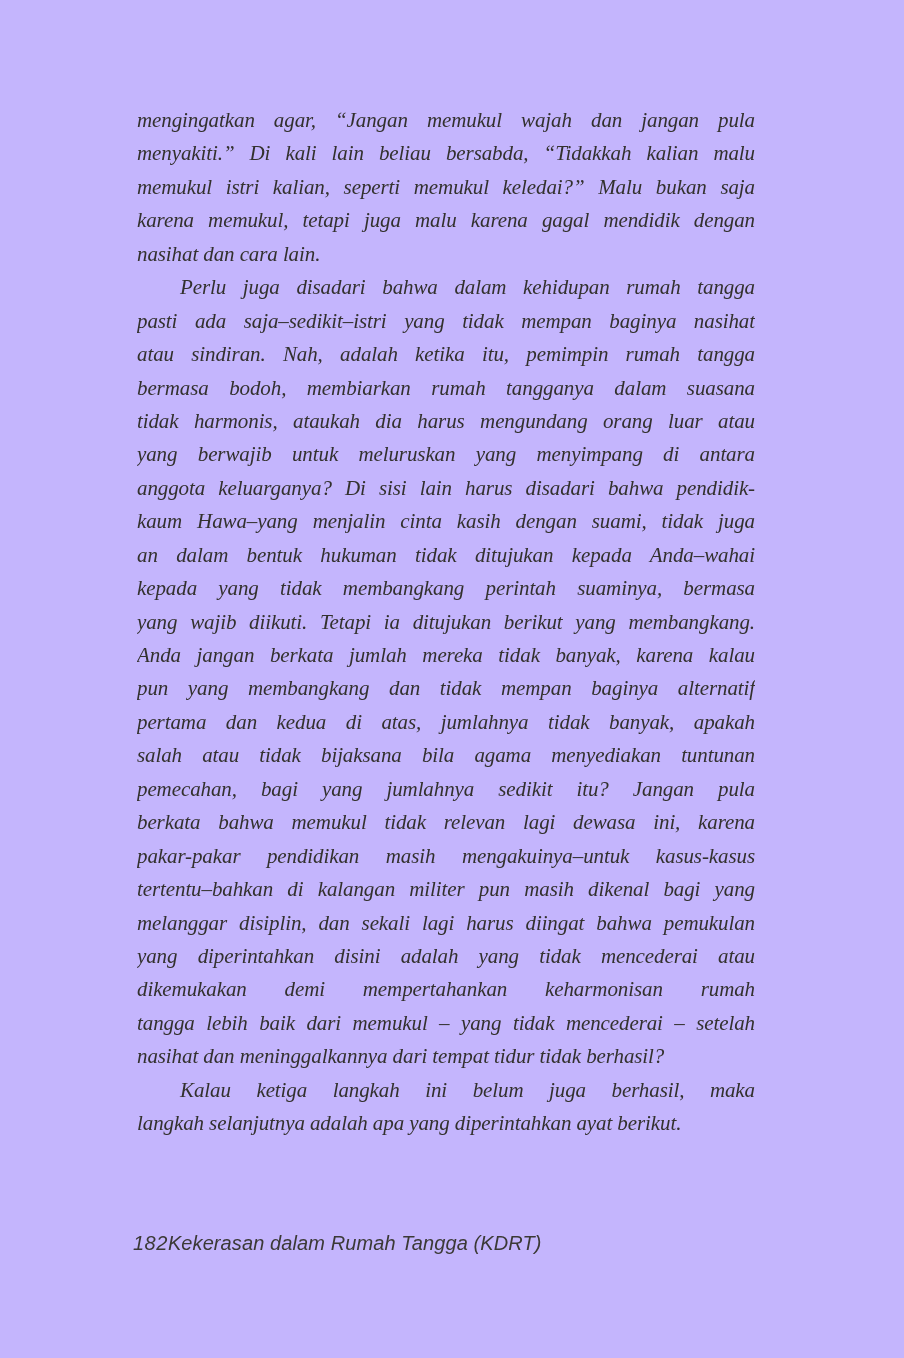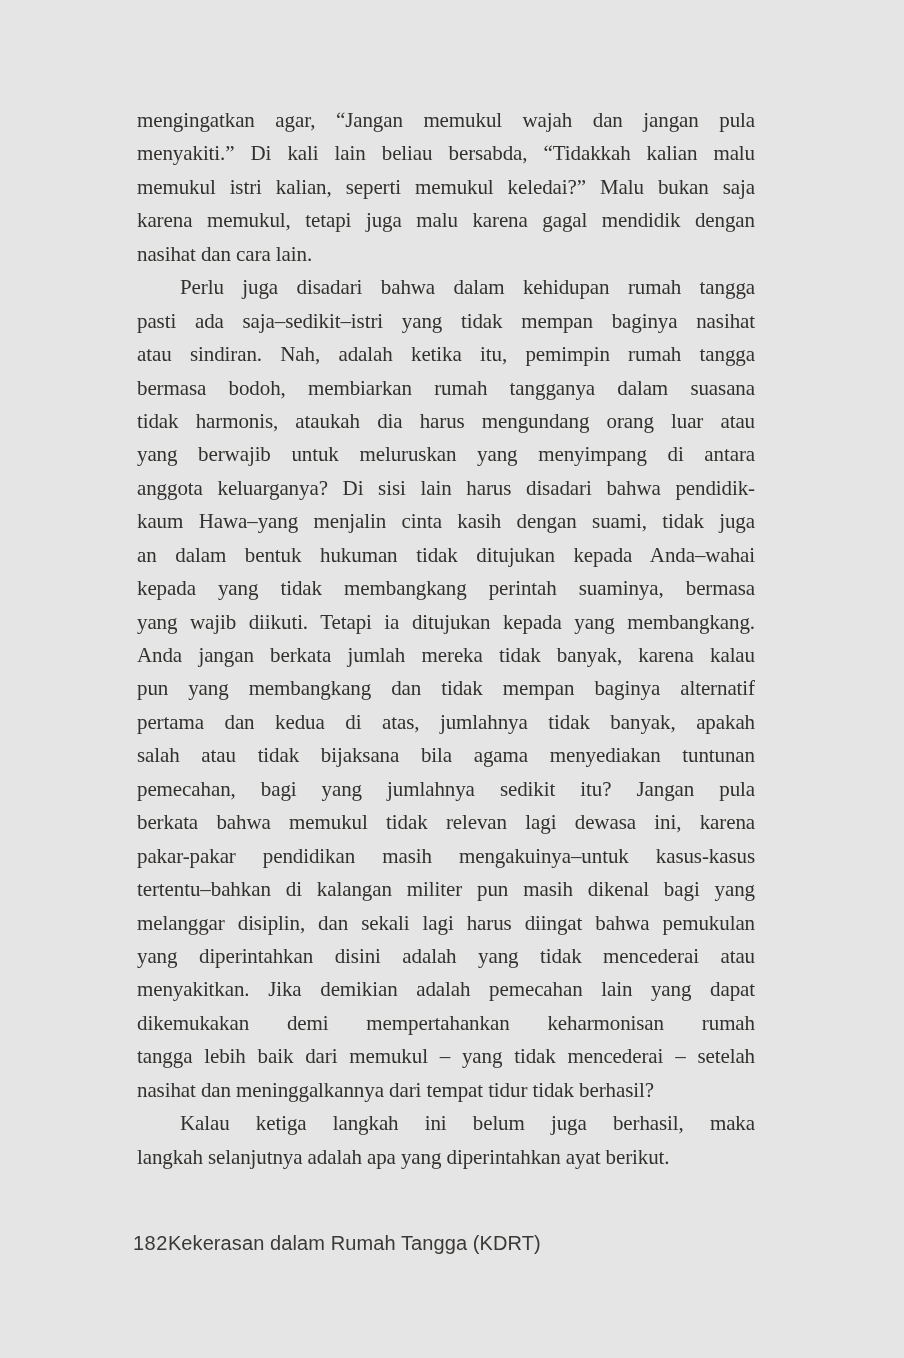--- a/index.html
+++ b/index.html
@@ -10,21 +10,22 @@
     width: 904px;
     height: 1358px;
     background: #ffffff;
     font-family: "Liberation Serif", "DejaVu Serif", serif;
     position: relative;
     overflow: hidden;
   }
   .page {
     position: absolute;
     inset: 0;
-    background: #e5e5e5;
+    background: #c4b5fd;
+    font-style: italic;
   }
   .text-block {
     position: absolute;
     left: 137px;
     top: 104px;
     width: 618px;
     color: #33312e;
     font-size: 21px;
     line-height: 33.45px;
     letter-spacing: -0.1px;
@@ -84,32 +85,31 @@
         <div class="line indent">Perlu juga disadari bahwa dalam kehidupan rumah tangga</div>
         <div class="line">pasti ada saja–sedikit–istri yang tidak mempan baginya nasihat</div>
         <div class="line">atau sindiran. Nah, adalah ketika itu, pemimpin rumah tangga</div>
         <div class="line">bermasa bodoh, membiarkan rumah tangganya dalam suasana</div>
         <div class="line">tidak harmonis, ataukah dia harus mengundang orang luar atau</div>
         <div class="line">yang berwajib untuk meluruskan yang menyimpang di antara</div>
         <div class="line">anggota keluarganya? Di sisi lain harus disadari bahwa pendidik-</div>
         <div class="line">kaum Hawa–yang menjalin cinta kasih dengan suami, tidak juga</div>
         <div class="line">an dalam bentuk hukuman tidak ditujukan kepada Anda–wahai</div>
         <div class="line">kepada yang tidak membangkang perintah suaminya, bermasa</div>
-        <div class="line">yang wajib diikuti. Tetapi ia ditujukan kepada yang membangkang.</div>
+        <div class="line">yang wajib diikuti. Tetapi ia ditujukan berikut yang membangkang.</div>
         <div class="line">Anda jangan berkata jumlah mereka tidak banyak, karena kalau</div>
         <div class="line">pun yang membangkang dan tidak mempan baginya alternatif</div>
         <div class="line">pertama dan kedua di atas, jumlahnya tidak banyak, apakah</div>
         <div class="line">salah atau tidak bijaksana bila agama menyediakan tuntunan</div>
         <div class="line">pemecahan, bagi yang jumlahnya sedikit itu? Jangan pula</div>
         <div class="line">berkata bahwa memukul tidak relevan lagi dewasa ini, karena</div>
         <div class="line">pakar-pakar pendidikan masih mengakuinya–untuk kasus-kasus</div>
         <div class="line">tertentu–bahkan di kalangan militer pun masih dikenal bagi yang</div>
         <div class="line">melanggar disiplin, dan sekali lagi harus diingat bahwa pemukulan</div>
         <div class="line">yang diperintahkan disini adalah yang tidak mencederai atau</div>
-        <div class="line">menyakitkan. Jika demikian adalah pemecahan lain yang dapat</div>
         <div class="line">dikemukakan demi mempertahankan keharmonisan rumah</div>
         <div class="line">tangga lebih baik dari memukul – yang tidak mencederai – setelah</div>
         <div class="line last">nasihat dan meninggalkannya dari tempat tidur tidak berhasil?</div>
       </div>
       <div class="para">
         <div class="line indent">Kalau ketiga langkah ini belum juga berhasil, maka</div>
         <div class="line last">langkah selanjutnya adalah apa yang diperintahkan ayat berikut.</div>
       </div>
     </main>
 

